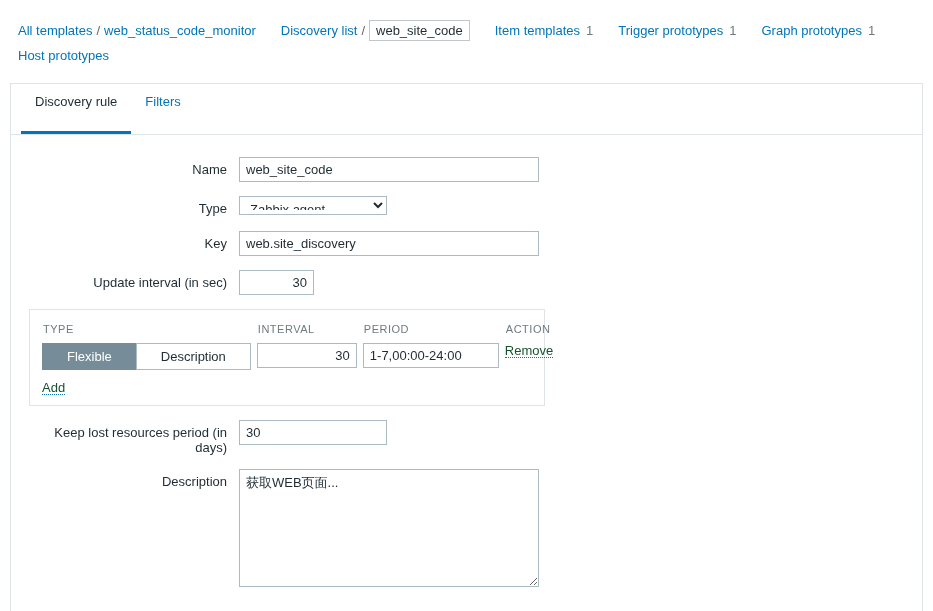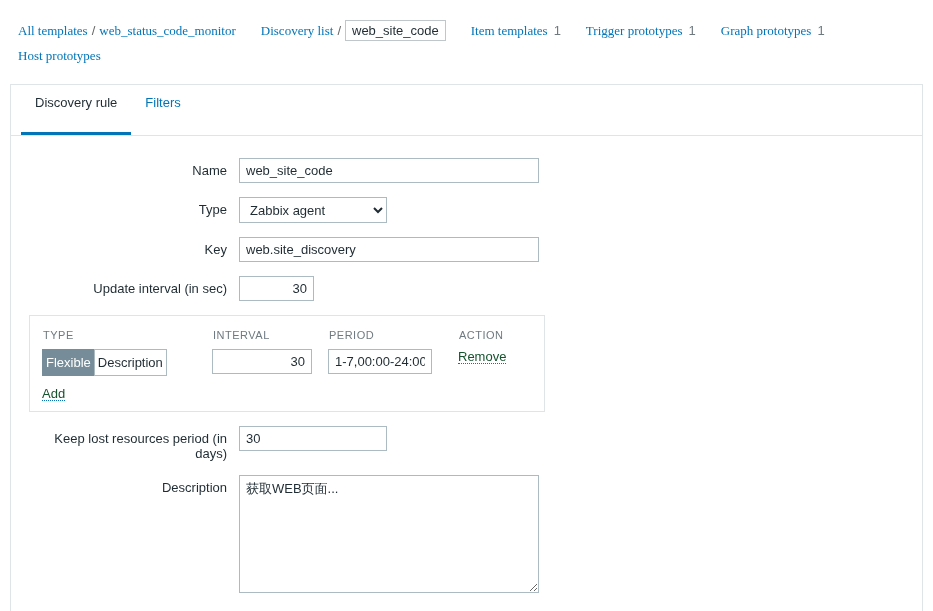--- a/index.html
+++ b/index.html
@@ -20,21 +20,21 @@
     margin: 0 0 12px 18px;
   }
   .breadcrumbs {
     padding: 10px 8px 12px 18px;
     font-size: 13px;
     display: flex;
     flex-wrap: wrap;
     align-items: center;
     gap: 7px;
   }
-  .breadcrumbs .link { color: #0275b8; text-decoration: none; cursor: pointer; font-family: Liberation Serif, serif; }
+  .breadcrumbs .link { color: #0275b8; text-decoration: none; cursor: pointer; }
   .breadcrumbs .sep { color: #666; }
   .breadcrumbs .current {
     color: #1f2c33;
     border: 1px solid #c0c7cc;
     padding: 2px 6px;
     background: #ffffff;
   }
   .breadcrumbs .count { color: #6f7a80; margin-left: 2px; }
   .breadcrumbs .group { display: inline-flex; align-items: center; gap: 4px; margin-right: 18px; }
 
@@ -81,21 +81,21 @@
   input[type="text"], textarea, select {
     border: 1px solid #acbbc2;
     font-family: Arial, sans-serif;
     font-size: 13px;
     padding: 4px 6px;
     color: #1f2c33;
     background: #fff;
   }
   input.text-300 { width: 300px; }
   input.text-num { width: 75px; text-align: right; }
-  select.type-select { width: 148px; height: 26px; }
+  select.type-select { width: 148px; height: 19px; }
   textarea.desc {
     width: 300px;
     height: 118px;
     resize: both;
   }
 
   .intervals-box {
     border: 1px solid #dfe4e7;
     width: 516px;
     padding: 12px 12px 10px 12px;
@@ -111,33 +111,33 @@
     letter-spacing: 0.5px;
     color: #6f7a80;
     padding-bottom: 8px;
   }
   .intervals-table td { padding: 0 6px 0 0; vertical-align: top; }
   .seg {
     display: inline-flex;
   }
   .seg-btn {
     border: 1px solid #acbbc2;
-    padding: 5px 3px;
+    padding: 5px 24px;
     font-size: 13px;
     cursor: pointer;
     background: #fff;
   }
   .seg-btn.active {
     background: #768d99;
     color: #fff;
     border-color: #768d99;
   }
   .seg-btn:first-child { border-right: none; }
   input.interval-num { width: 100px; text-align: right; }
-  input.period { width: 104px; }
+  input.period { width: 136px; }
   .linklike {
     color: #14532d;
     cursor: pointer;
     border-bottom: 1px dotted #0275b8;
     display: inline-block;
     line-height: 1;
   }
   .add-row {
     margin-top: 10px;
   }

